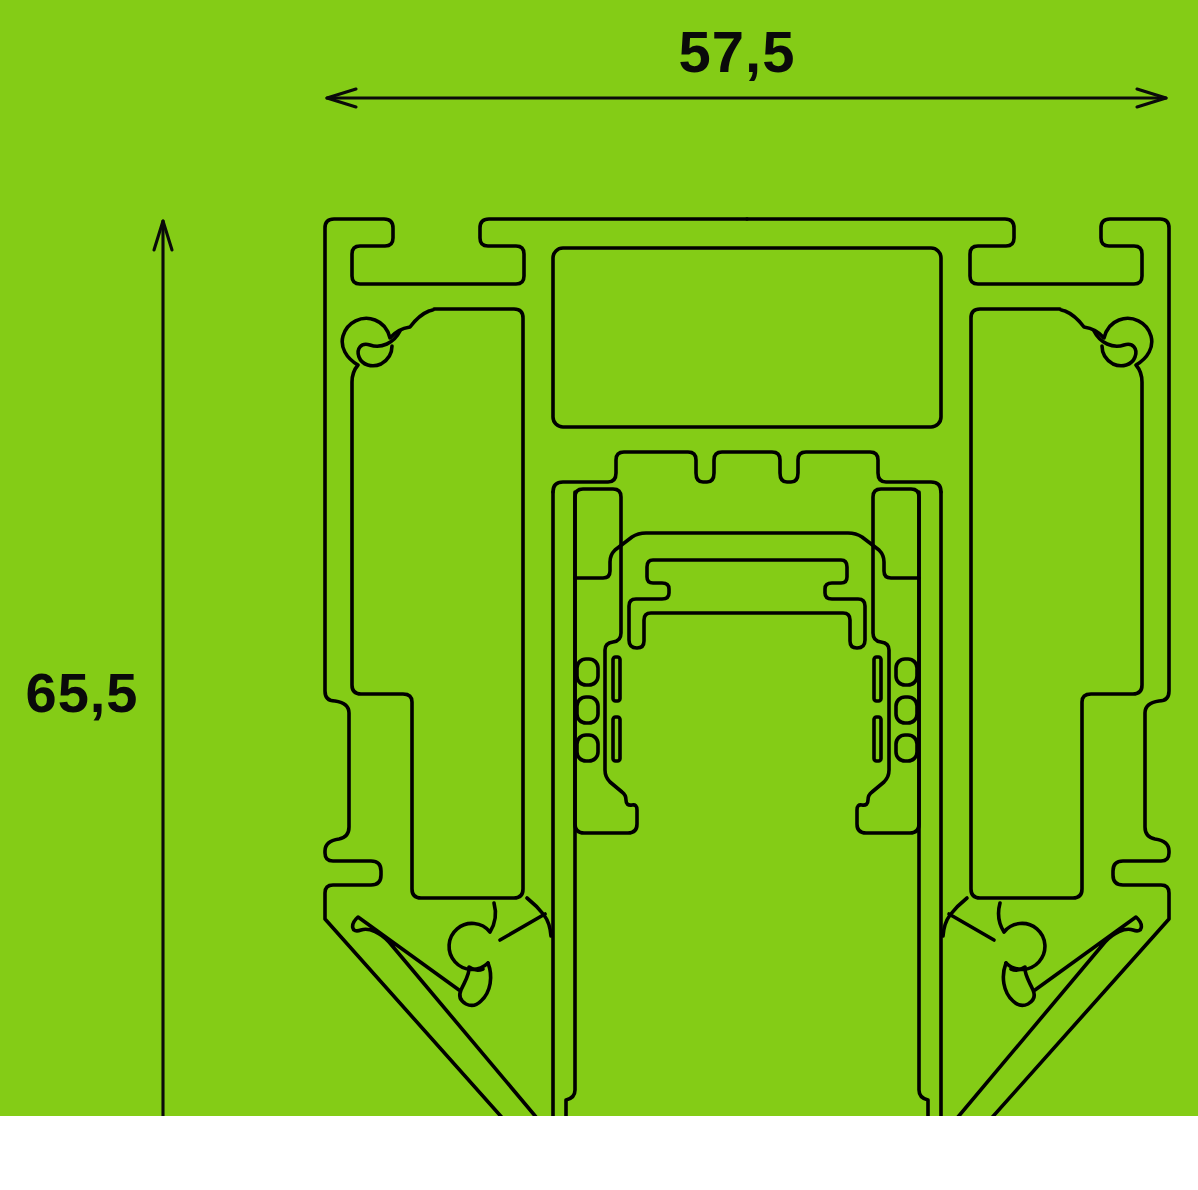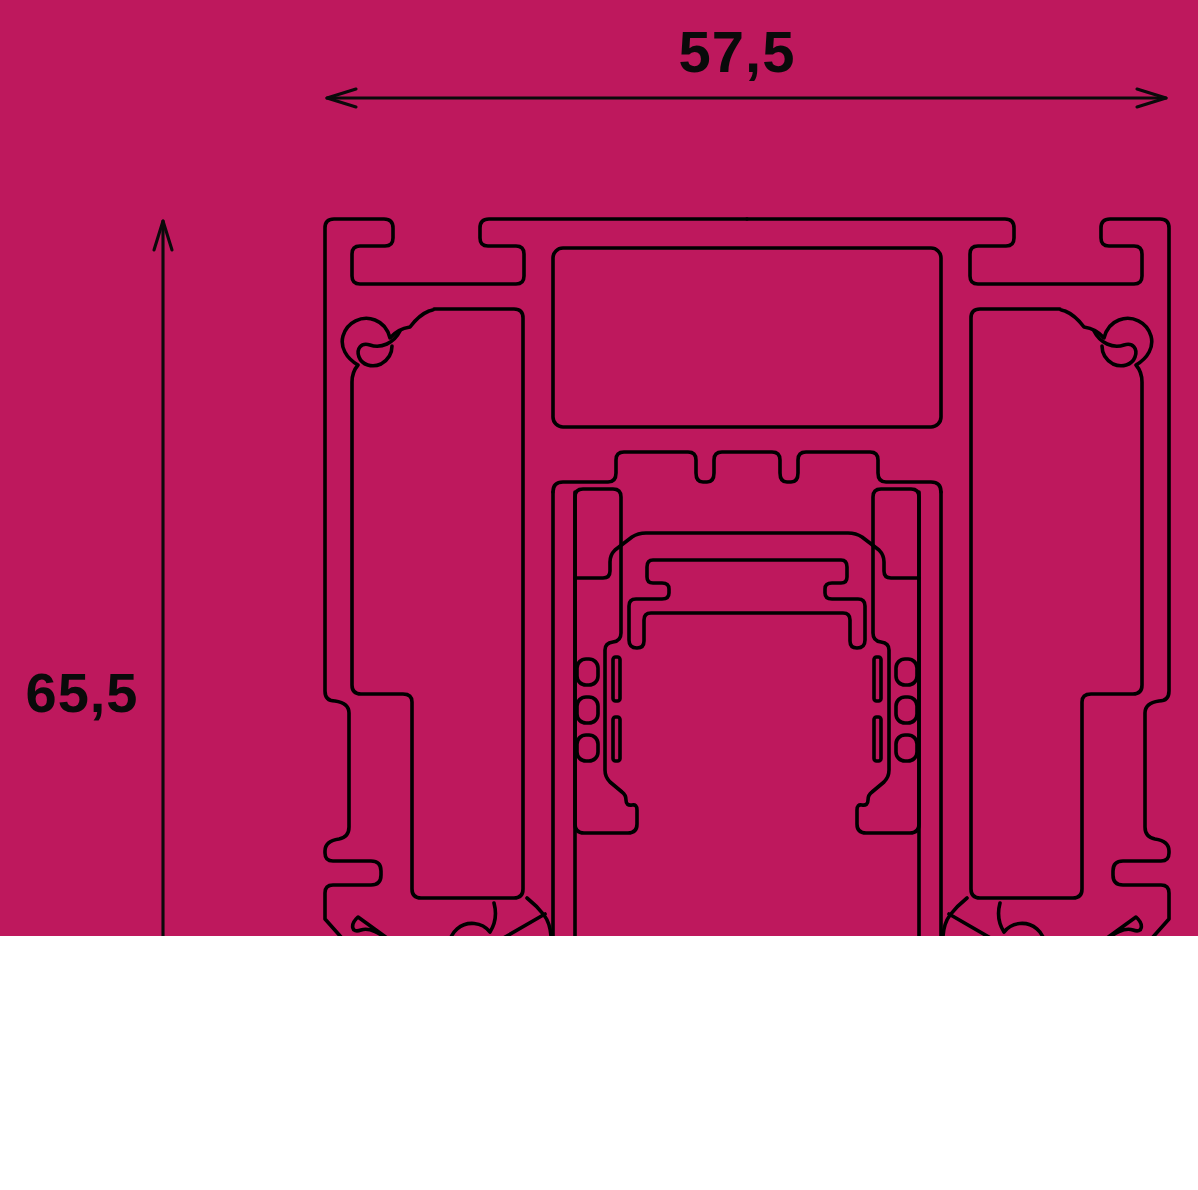--- a/index.html
+++ b/index.html
@@ -1,19 +1,19 @@
 <!DOCTYPE html>
 <html><head>
 <meta charset="utf-8">
 <style>
   html,body{margin:0;padding:0;background:#ffffff;}
   .stage{
     position:relative;
-    width:1198px;height:936px;
-    background:#be185d;
+    width:1198px;height:1116px;
+    background:#84cc16;
     font-family:"Liberation Sans","DejaVu Sans",sans-serif;
     overflow:hidden;
   }
   svg{display:block;}
   .profile-stroke{fill:none;stroke:#000000;stroke-width:3.6;stroke-linejoin:round;stroke-linecap:round;}
   .dim-stroke{fill:none;stroke:#0a0a0a;stroke-width:3.1;stroke-linejoin:round;stroke-linecap:round;}
   .dim-label{
     fill:#0a0a0a;
     font-family:"Liberation Sans","DejaVu Sans",sans-serif;
     font-weight:600;

